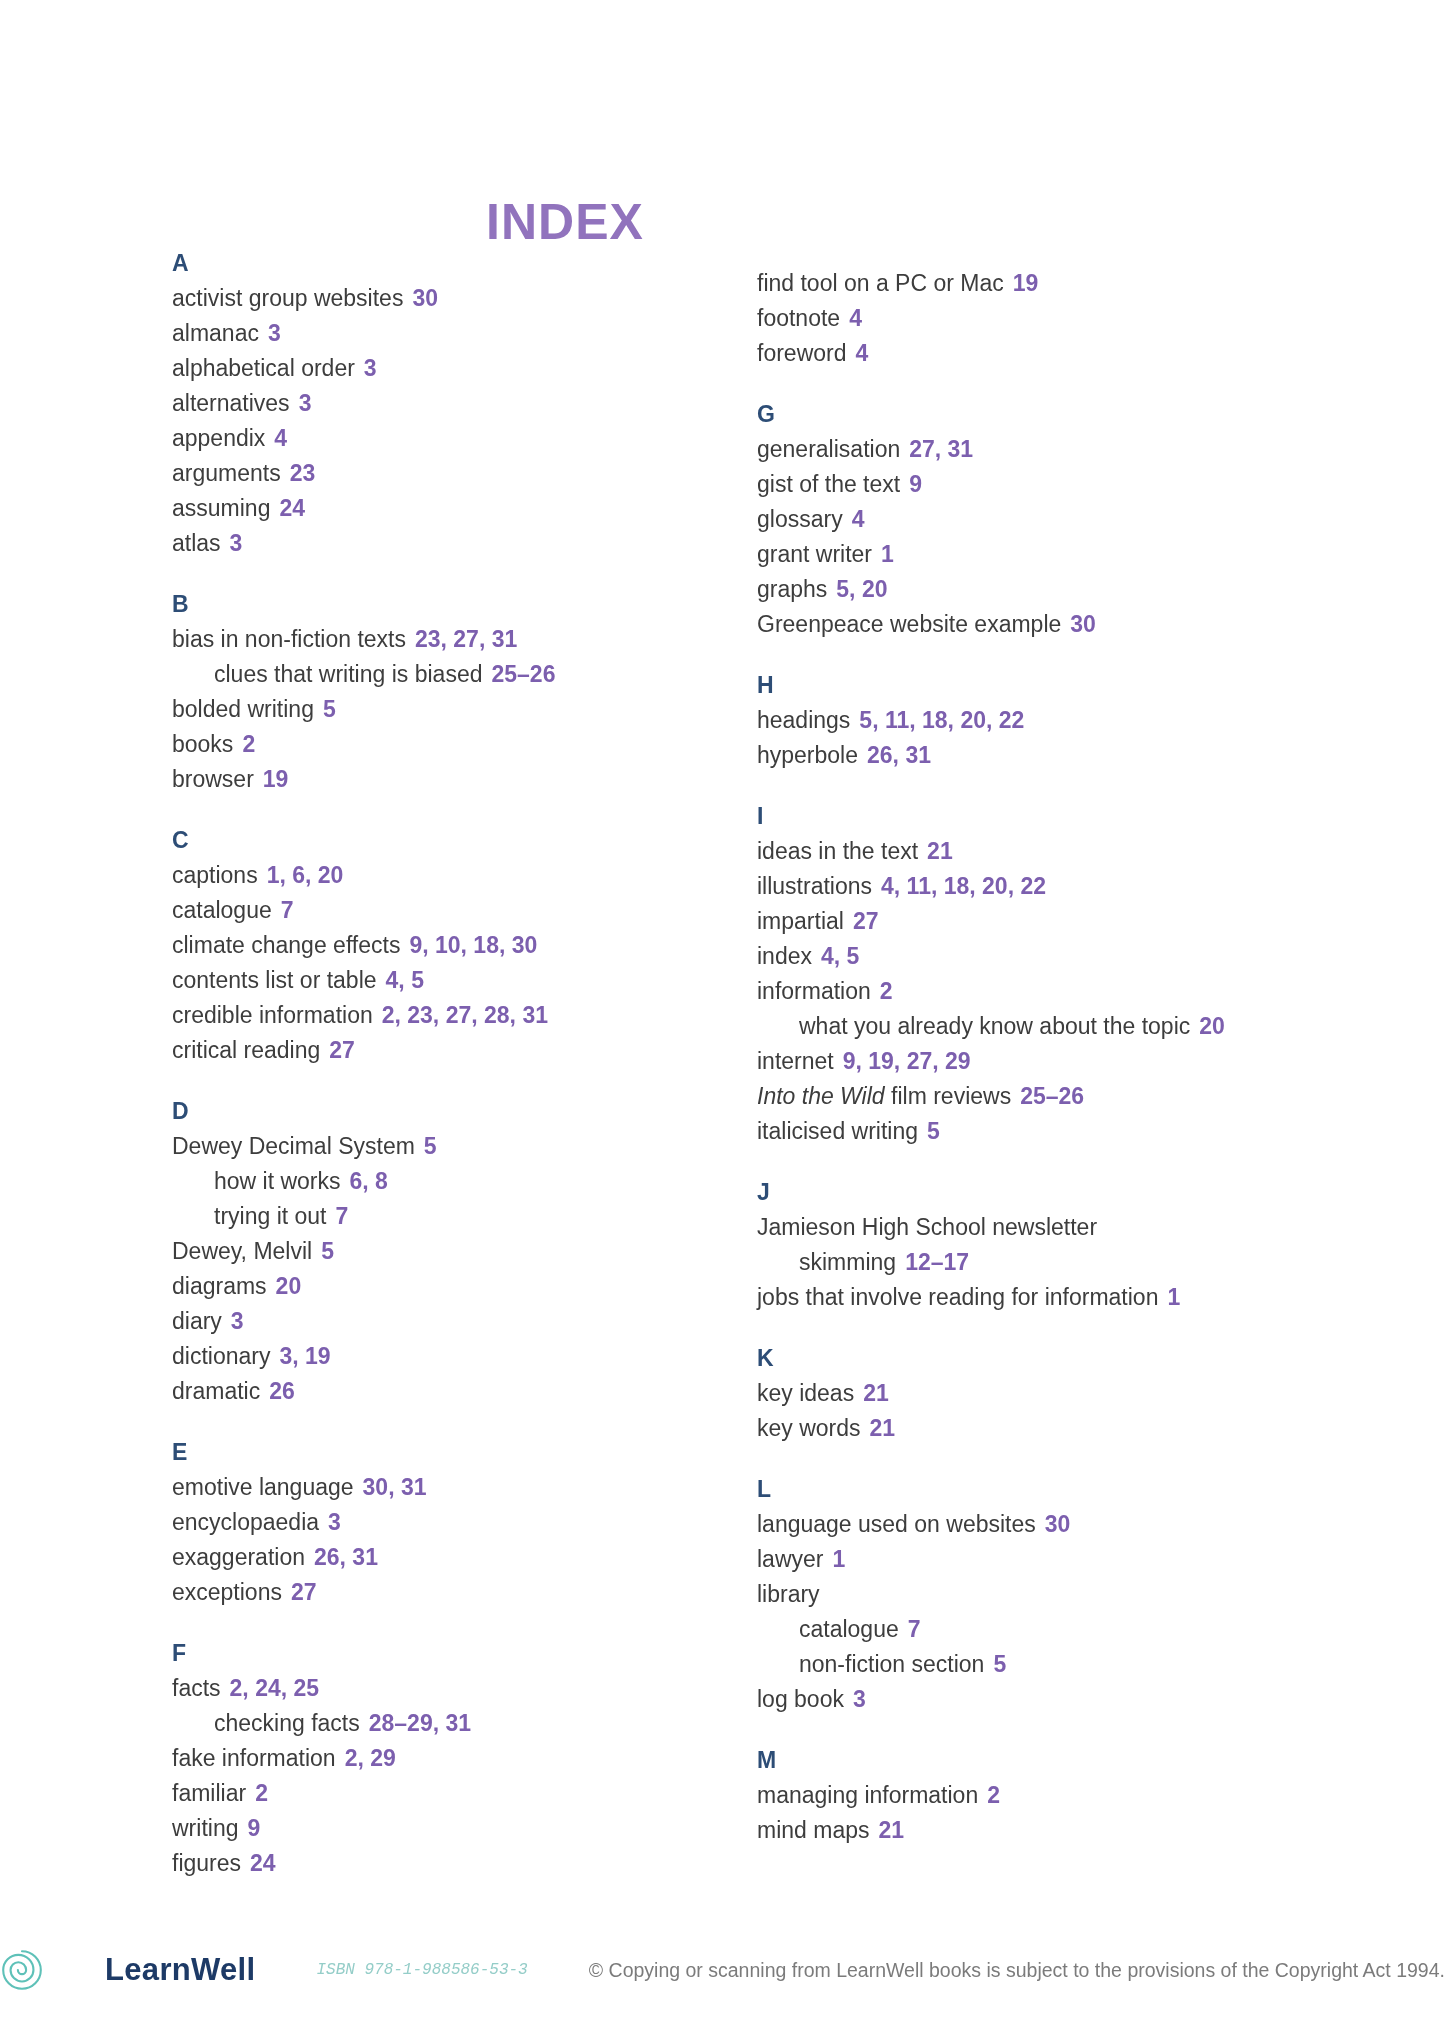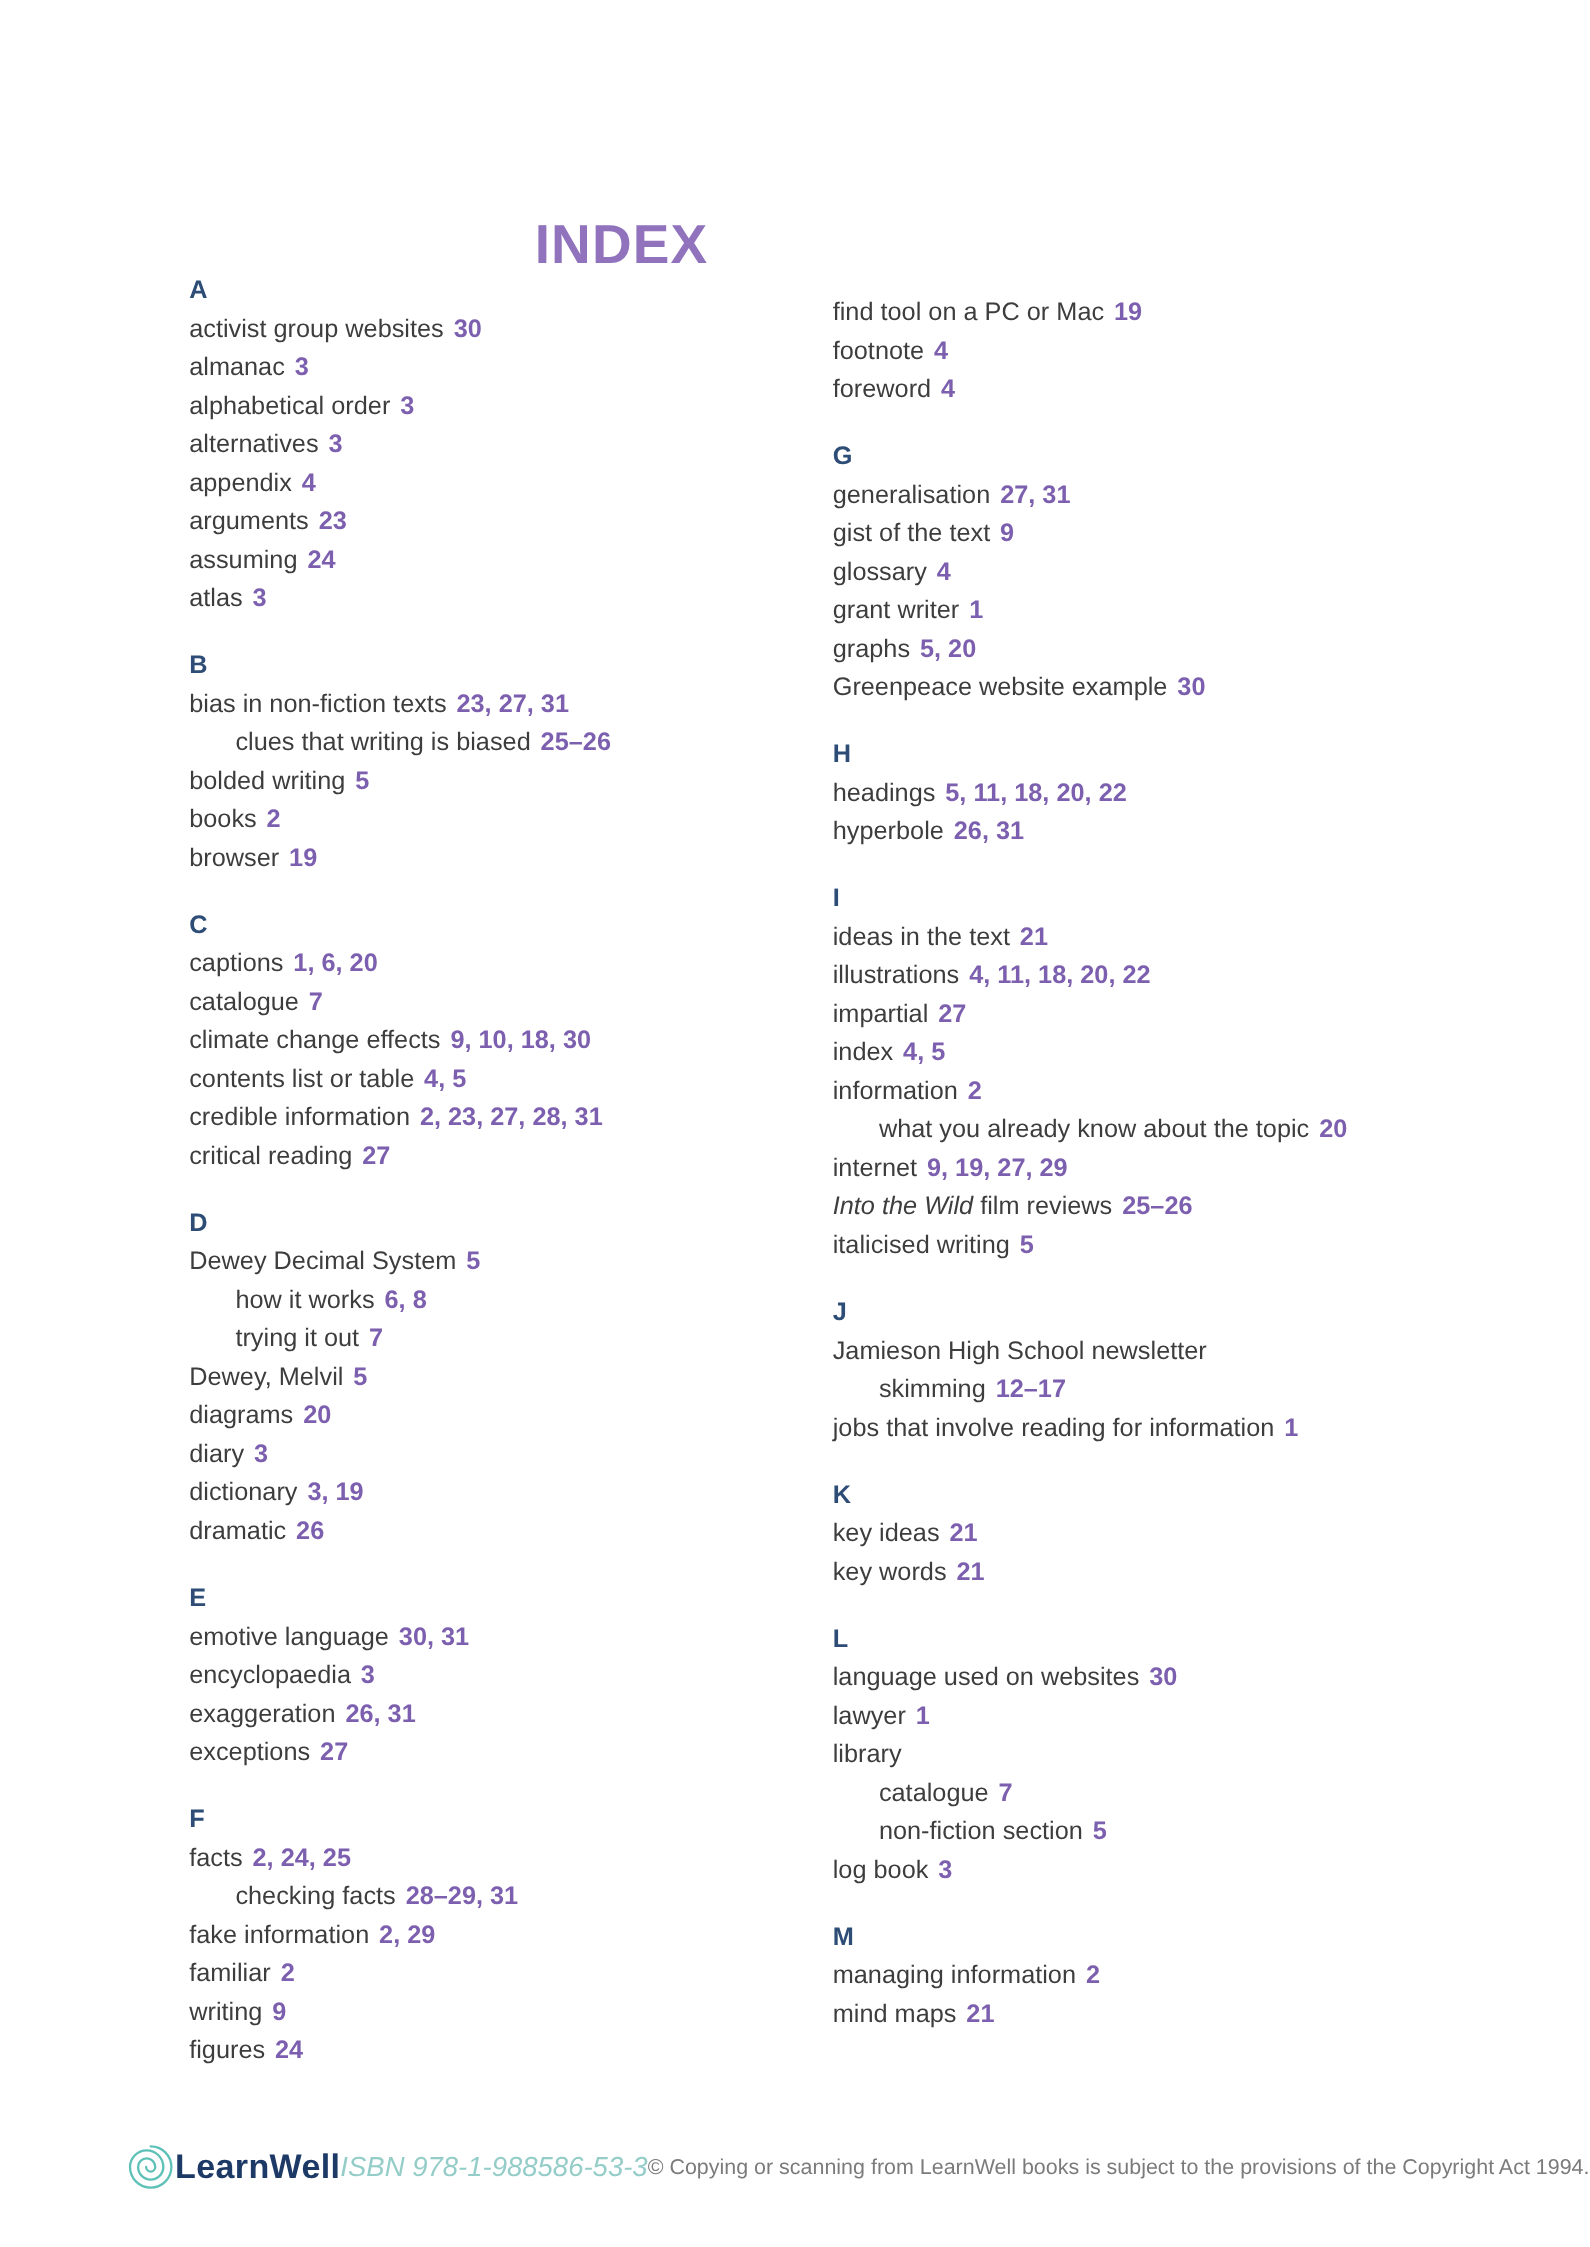--- a/index.html
+++ b/index.html
@@ -19,24 +19,24 @@
     font-size:23px;line-height:35px;height:35px;font-weight:700;color:#2d4d76;
   }
   .entry{
     font-size:23px;line-height:35px;height:35px;color:#3d3d3d;white-space:nowrap;
   }
   .entry.indent{padding-left:42px;}
   .term i{font-style:italic;}
   .pages{color:#7c5fae;font-weight:700;margin-left:9px;}
   .footer{
     position:absolute;top:1948px;left:0;width:100%;
-    display:flex;justify-content:flex-end;align-items:center;gap:0;
+    display:flex;justify-content:space-between;align-items:center;gap:0;
   }
   .brand{font-size:31px;font-weight:700;color:#1d3a66;letter-spacing:0.3px;}
-  .isbn{font-size:25px;font-style:italic;color:#94cdc8;}
+  .isbn{font-size:16px;font-style:italic;color:#94cdc8;font-family:Liberation Mono, monospace;}
   .copyright{font-size:19.5px;color:#7b7b7b;}
   .logo{width:44px;height:44px;display:block;}
 </style>
 </head>
 <body>
 
 <h1 class="page-title">INDEX</h1>
 
 <div class="col col-left">
     <div class="section">

